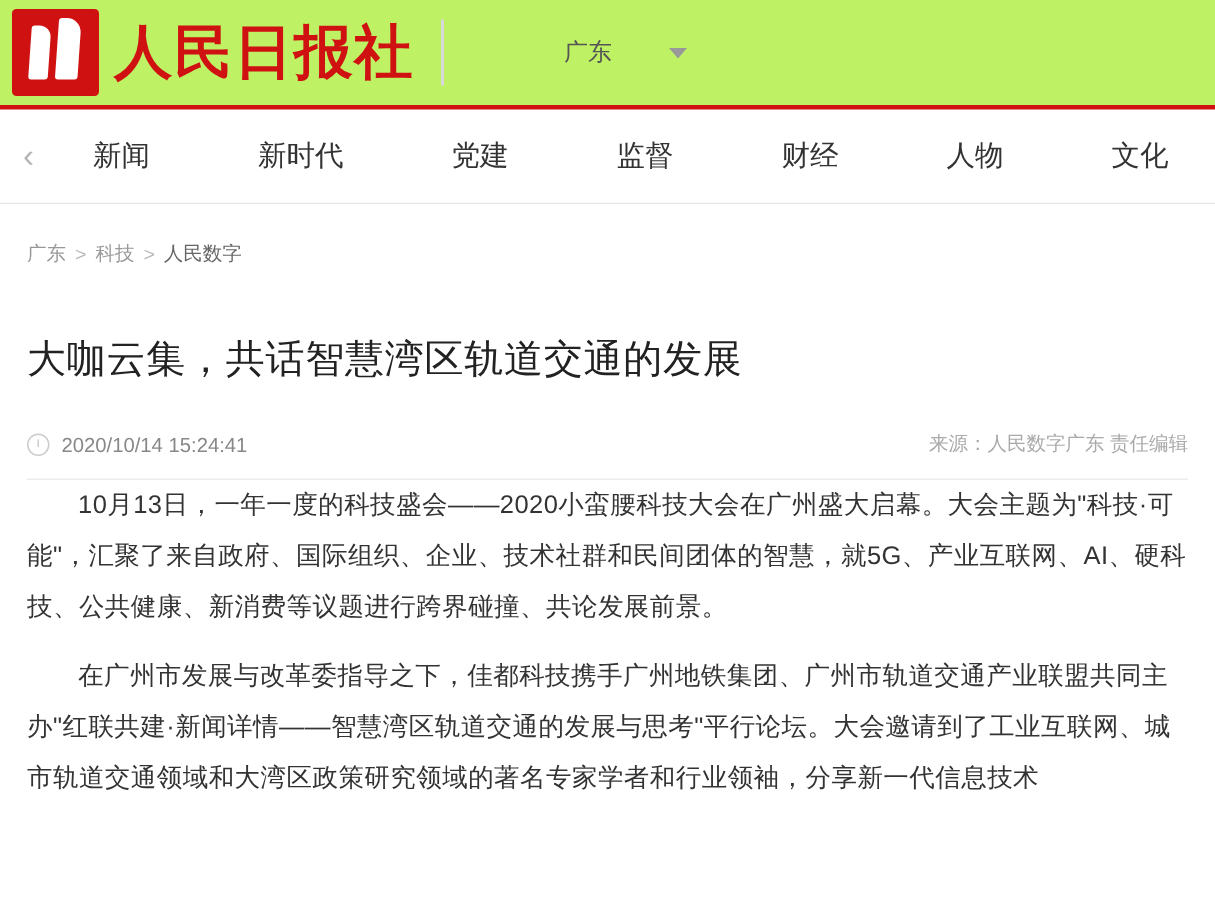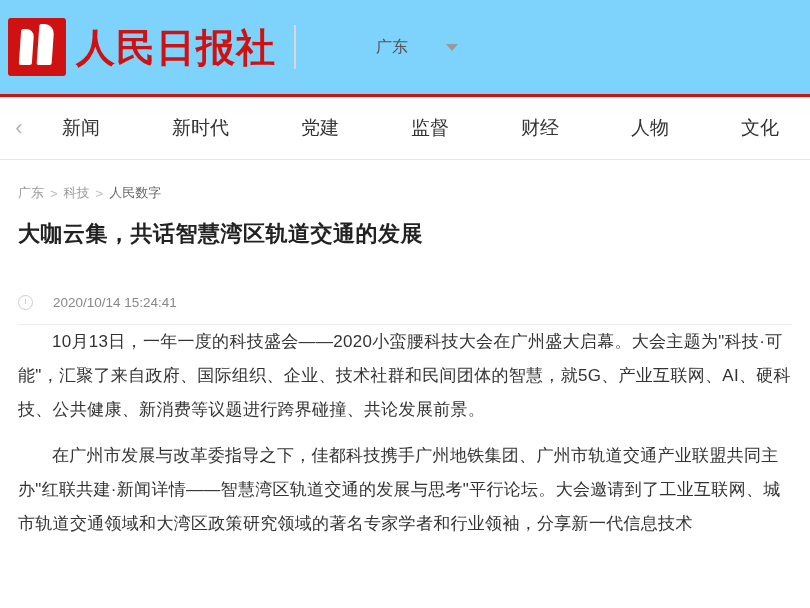--- a/index.html
+++ b/index.html
@@ -6,25 +6,25 @@
   html, body {
     margin: 0; padding: 0;
     width: 810px; height: 608px;
     background: #ffffff;
     font-family: "Liberation Sans", sans-serif;
     overflow: hidden;
   }
 
   
   .header {
-    height: 94px;
+    height: 70px;
     display: flex;
     align-items: center;
     padding-left: 8px;
-    background: #7dd3fc;
+    background: #bef264;
   }
   .logo-mark {
     width: 58px; height: 58px;
     margin-right: 10px;
     flex: 0 0 auto;
     position: relative;
   }
   .logo-mark .bg {
     position: absolute; inset: 0;
     background: #cf1111;
@@ -141,36 +141,35 @@
     padding: 24px 0 0 0;
     display: flex;
     align-items: center;
     gap: 6px;
   }
   .breadcrumb .bc-link { color: #999999; cursor: pointer; }
   .breadcrumb .bc-sep { color: #bbbbbb; }
   .breadcrumb .bc-current { color: #666666; }
 
   .article-title {
-    font-size: 22px;
+    font-size: 26px;
     color: #222222;
-    font-weight: bold;
-    margin: 17px 0 0 0;
+    font-weight: normal;
+    margin: 44px 0 0 0;
     letter-spacing: 0.5px;
   }
 
   .meta-row {
-    margin-top: 46px;
+    margin-top: 30px;
     display: flex;
     align-items: center;
     font-size: 13px;
     color: #999999;
     padding-bottom: 14px;
     border-bottom: 1px solid #ececec;
-    gap: 12px;
   }
   .clock-icon {
     width: 15px; height: 15px;
     border: 1px solid #cccccc;
     border-radius: 50%;
     margin-right: 8px;
     position: relative;
     flex: 0 0 auto;
   }
   .clock-icon::after {
@@ -240,20 +239,21 @@
     <span class="bc-link">科技</span>
     <span class="bc-sep">&gt;</span>
     <span class="bc-current">人民数字</span>
   </div>
 
   <h1 class="article-title">大咖云集，共话智慧湾区轨道交通的发展</h1>
 
   <div class="meta-row">
     <span class="clock-icon"></span>
     <span class="meta-date">2020/10/14 15:24:41</span>
+    <span class="meta-source">来源：人民数字广东 责任编辑</span>
   </div>
 
   <div class="article-body">
     <p>10月13日，一年一度的科技盛会——2020小蛮腰科技大会在广州盛大启幕。大会主题为"科技·可能"，汇聚了来自政府、国际组织、企业、技术社群和民间团体的智慧，就5G、产业互联网、AI、硬科技、公共健康、新消费等议题进行跨界碰撞、共论发展前景。</p>
     <p>在广州市发展与改革委指导之下，佳都科技携手广州地铁集团、广州市轨道交通产业联盟共同主办"红联共建·新闻详情——智慧湾区轨道交通的发展与思考"平行论坛。大会邀请到了工业互联网、城市轨道交通领域和大湾区政策研究领域的著名专家学者和行业领袖，分享新一代信息技术</p>
   </div>
 
 </div>
 
 </body></html>

